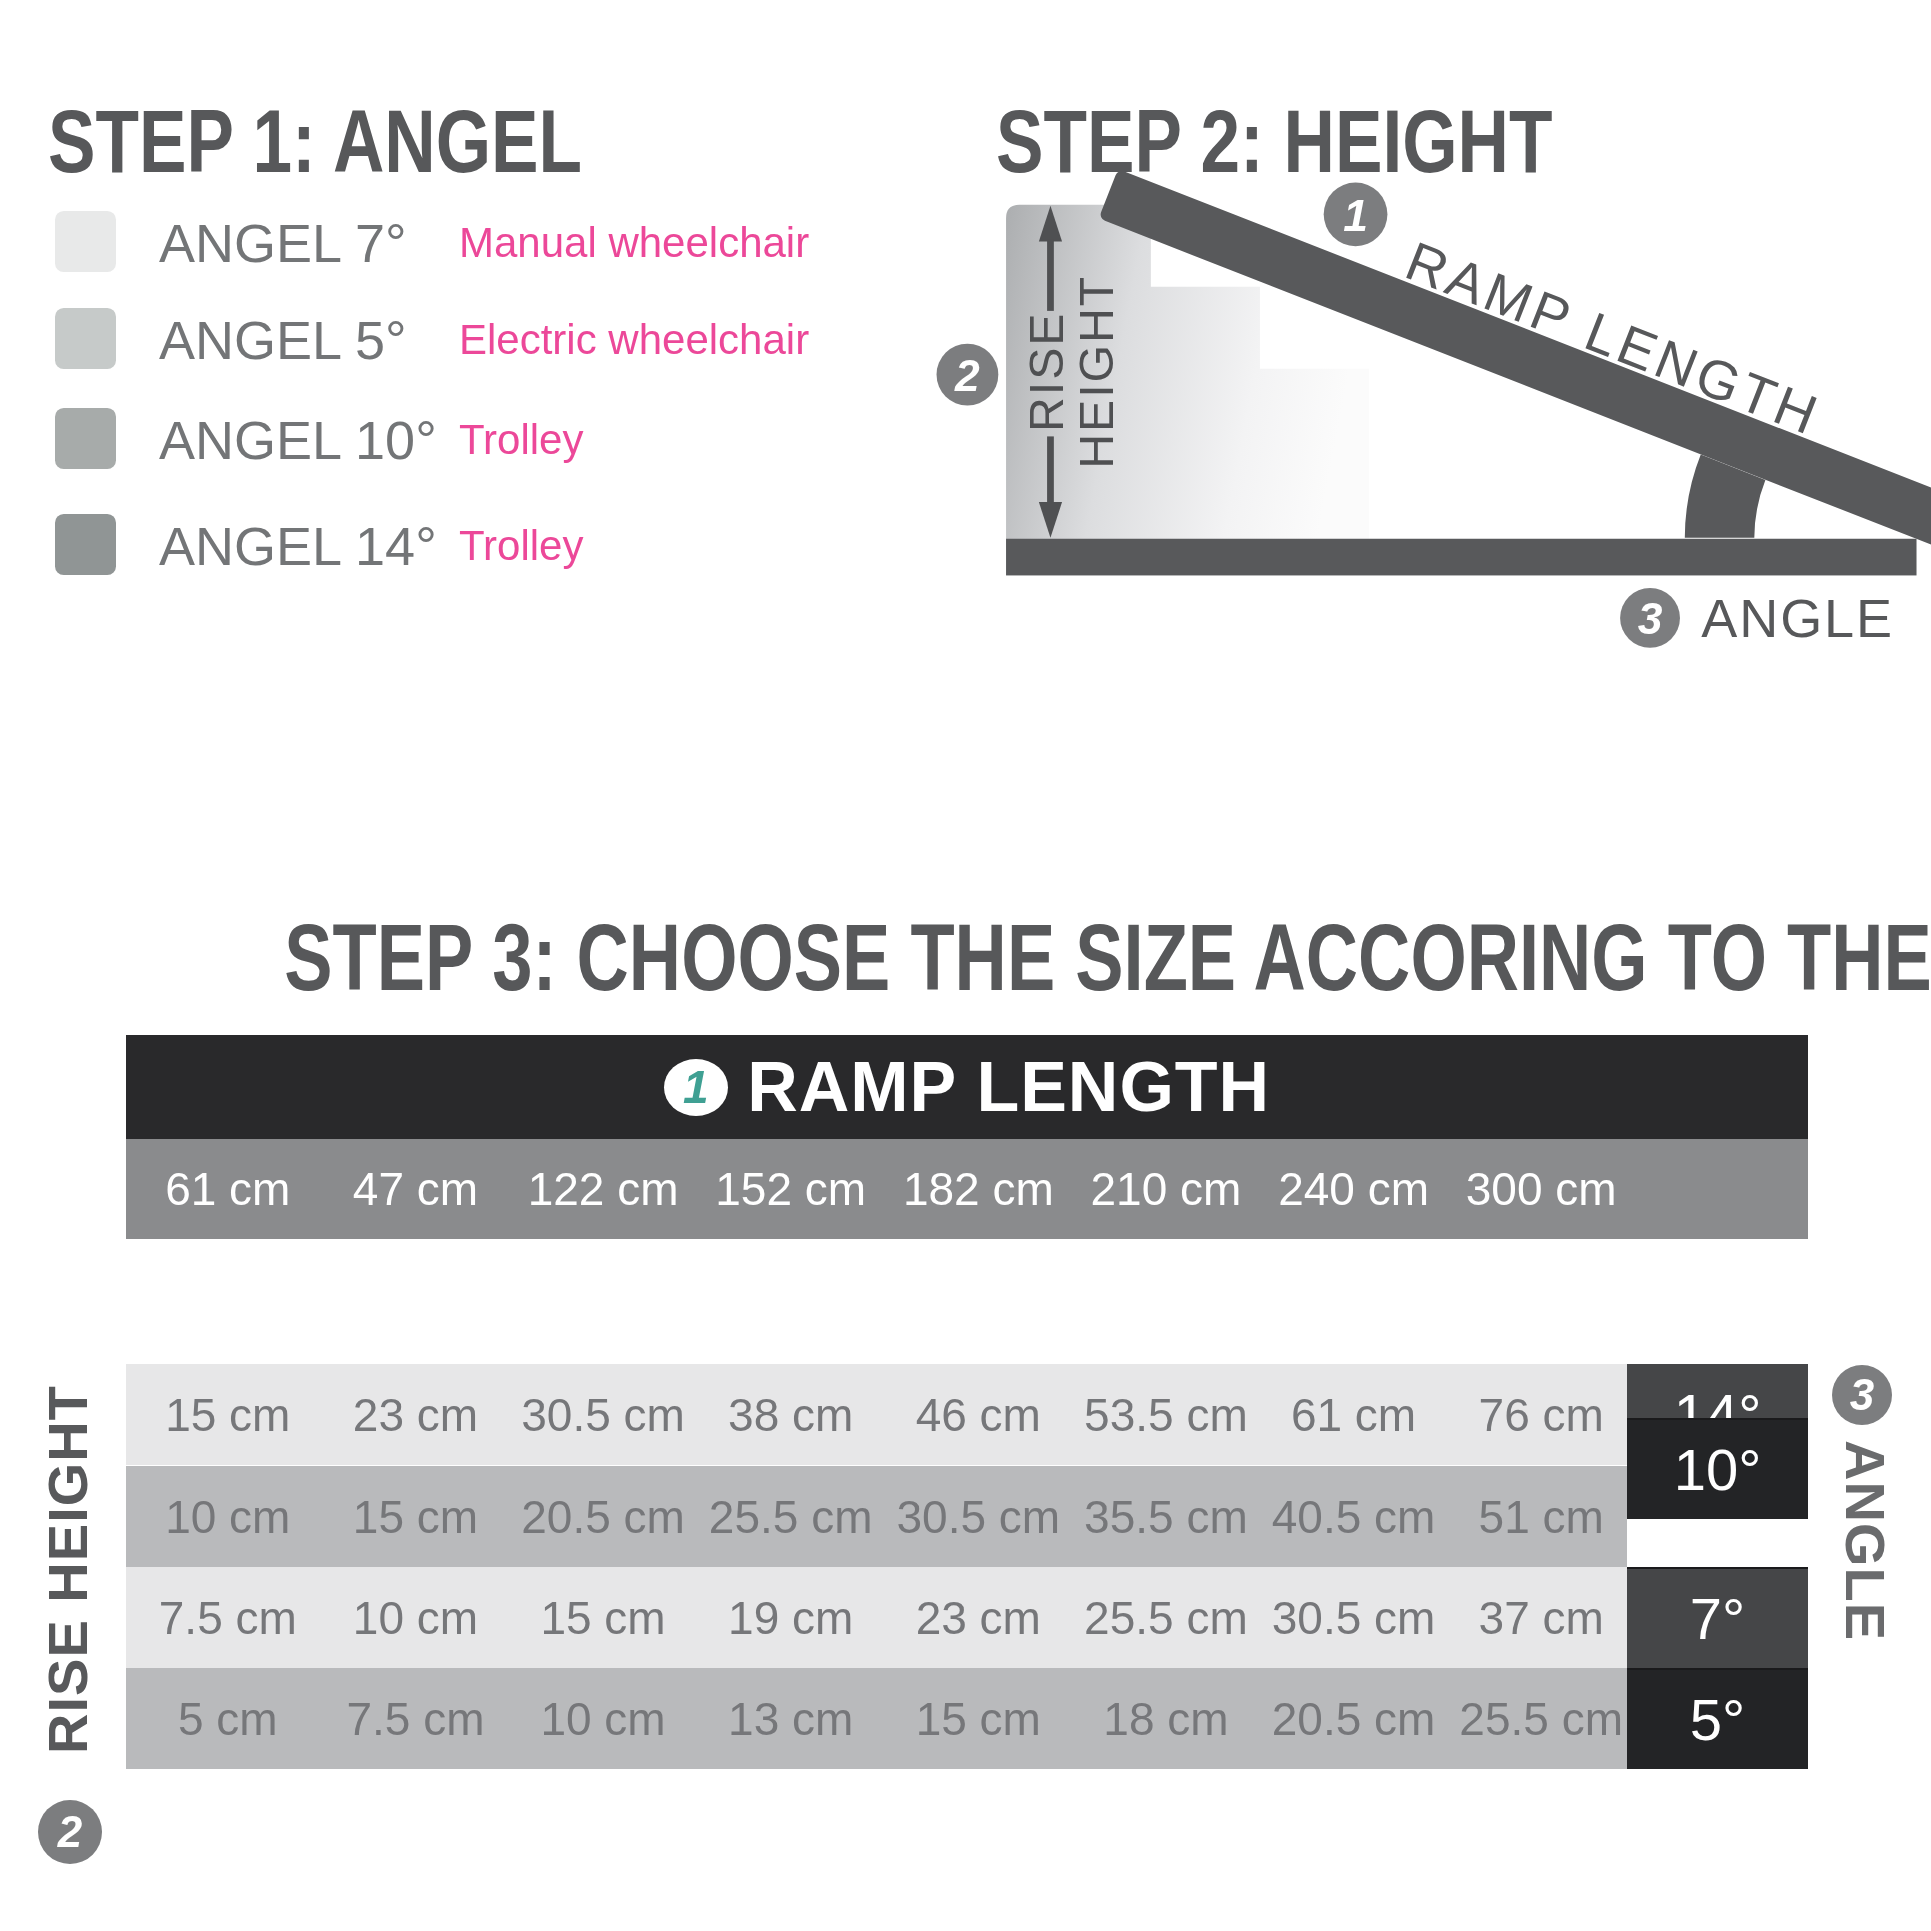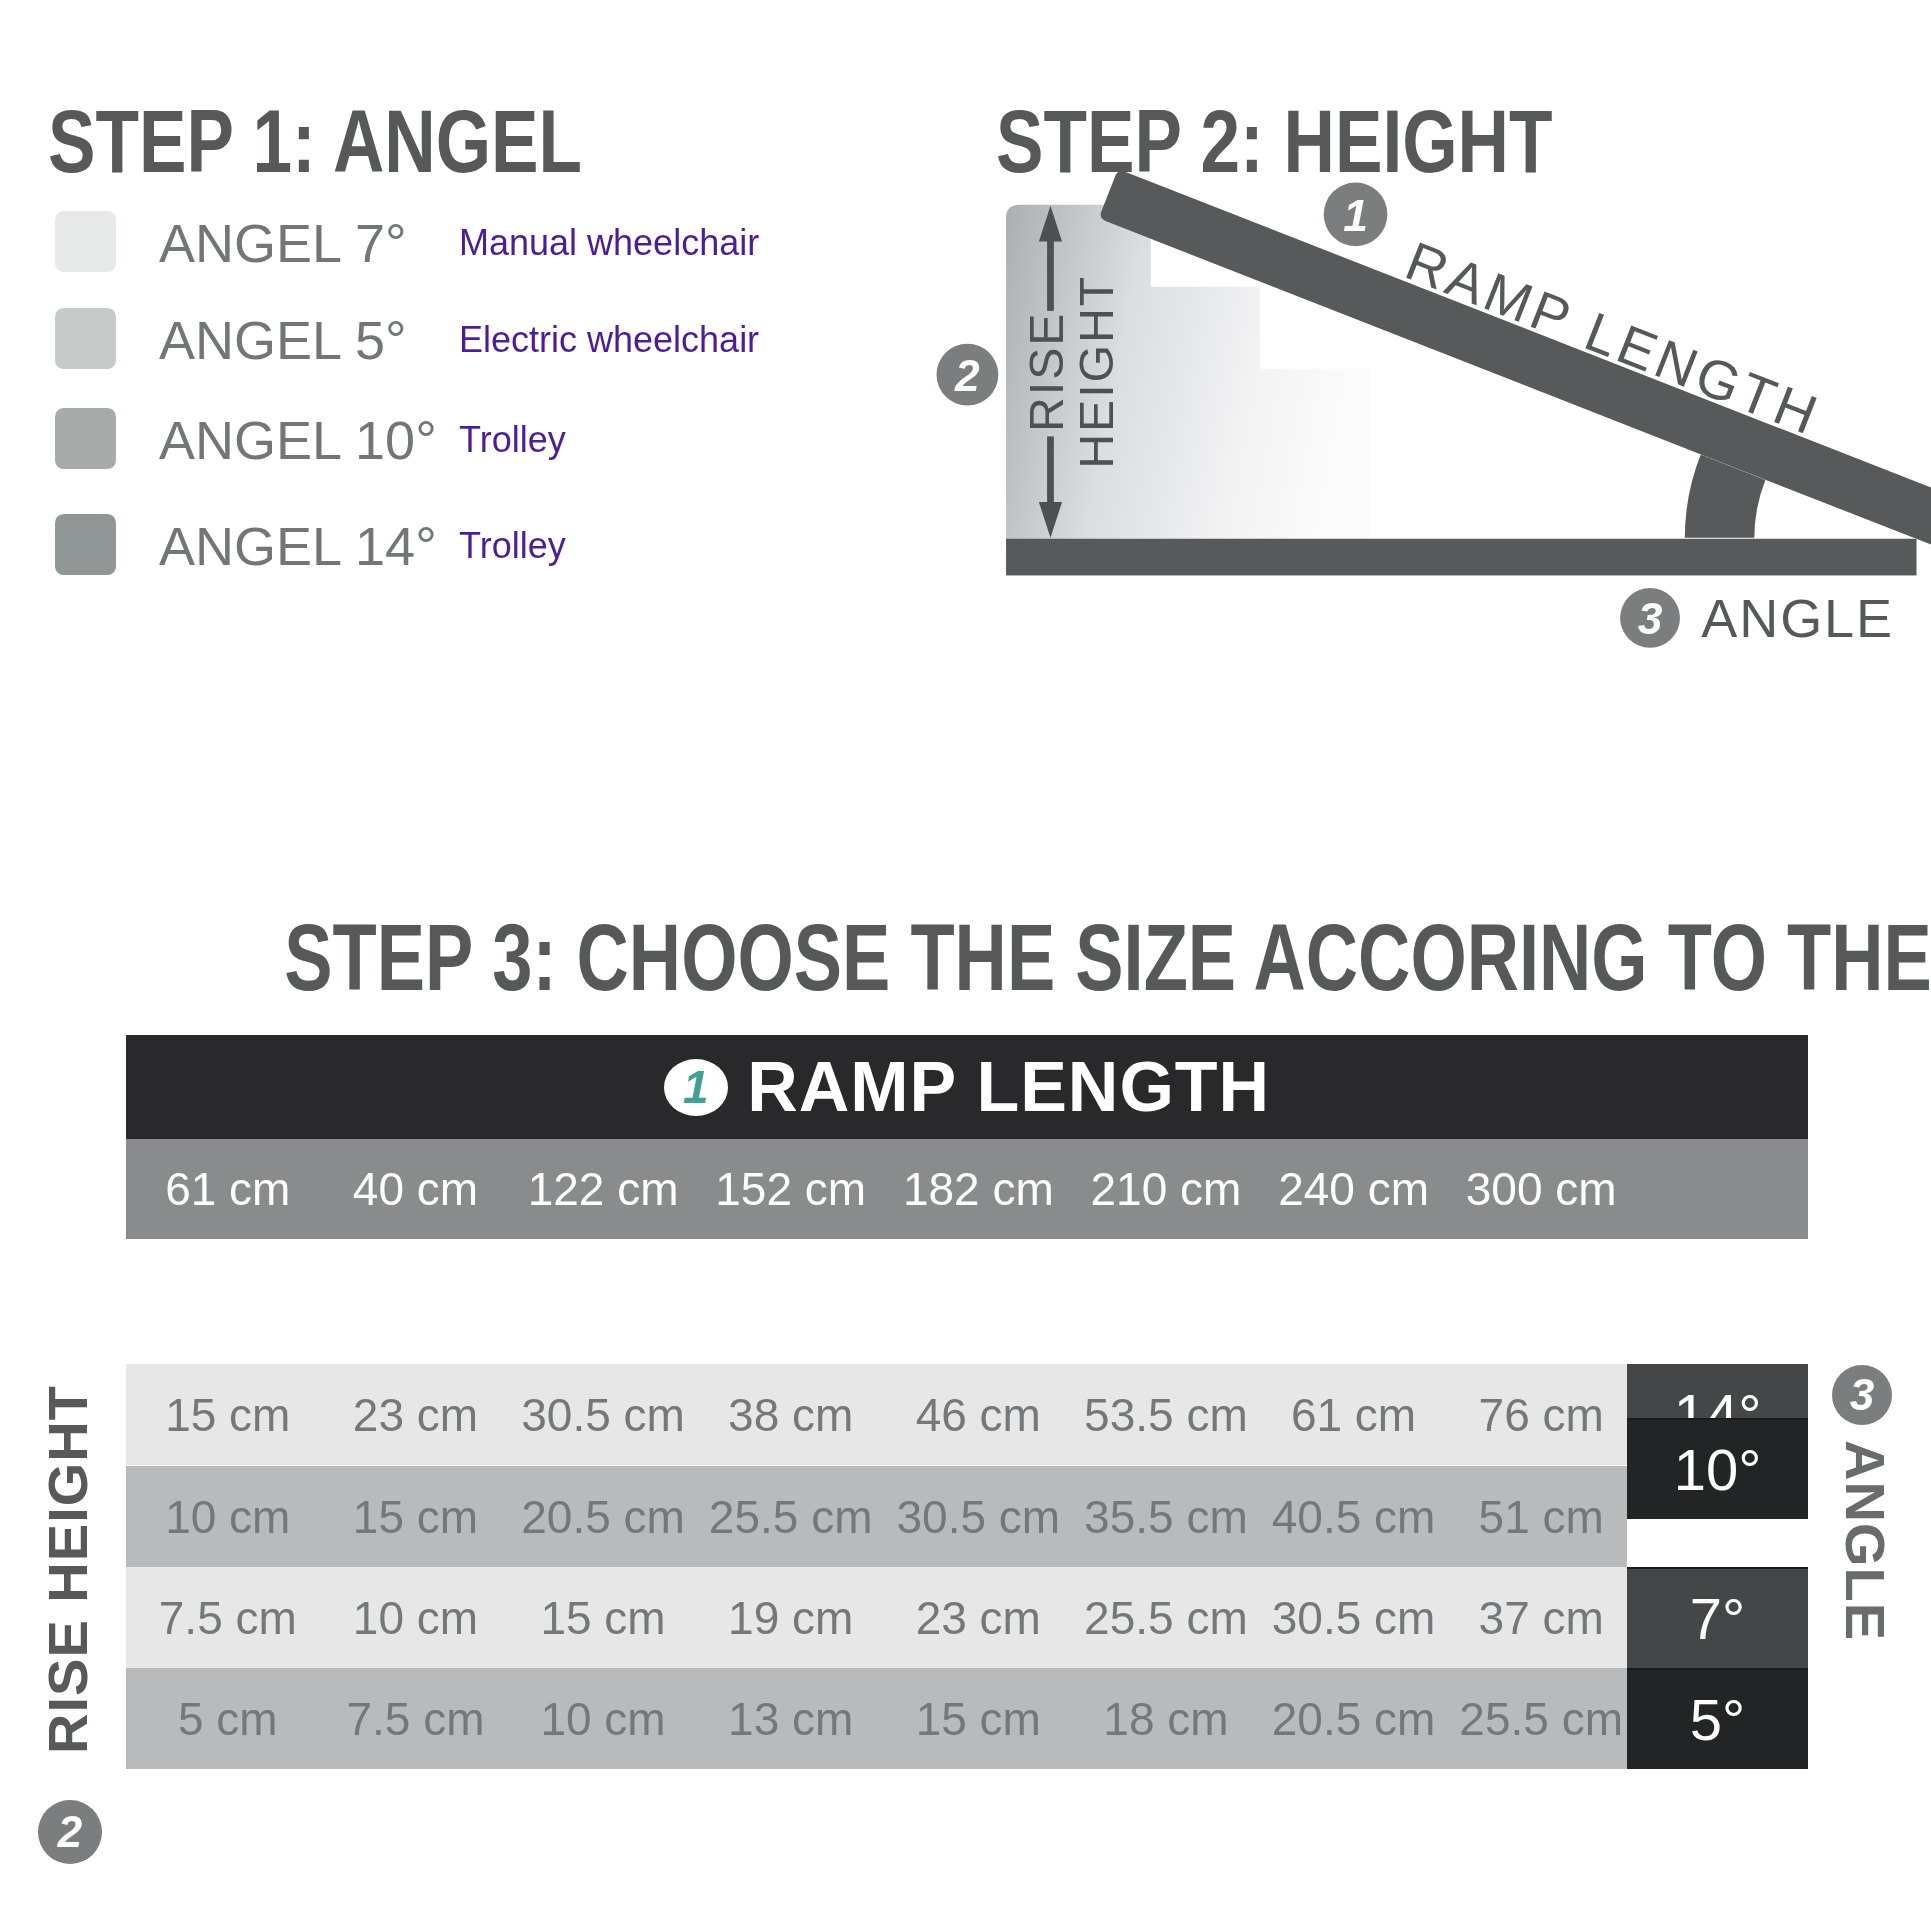--- a/index.html
+++ b/index.html
@@ -10,21 +10,21 @@
   
   .sec-title{position:absolute;font-weight:700;font-size:89px;color:#57585a;white-space:nowrap;
              transform:scaleX(0.80);transform-origin:left top;letter-spacing:0px;line-height:1;}
 
   
   .legend-row{position:absolute;height:62px;width:966px;}
   .swatch{position:absolute;left:0;top:0;width:61px;height:61px;border-radius:8.7px;}
   .legend-angle{position:absolute;left:104px;top:0;height:61px;line-height:64px;
                 font-size:54px;color:#737577;white-space:nowrap;}
   .legend-use{position:absolute;left:404px;top:0;height:61px;line-height:64px;
-              font-size:36px;color:#4c1d95;white-space:nowrap;}
+              font-size:42px;color:#ec4899;white-space:nowrap;}
 
   
   .s3-wrap{position:absolute;left:0;top:911px;width:1931px;text-align:center;}
   .s3-inner{display:inline-block;font-weight:700;font-size:94px;color:#57585a;white-space:nowrap;
             transform:scaleX(0.77);transform-origin:center top;line-height:1;}
 
   
   .tbl-black{position:absolute;left:126px;top:1035px;width:1682px;height:104px;background:#29292b;
              display:flex;align-items:center;justify-content:center;gap:19.3px;}
   .hdr-badge{width:64px;height:57px;border-radius:50%;background:#ffffff;display:flex;
@@ -142,21 +142,21 @@
   </div>
 
   <div class="tbl-black">
     <div class="hdr-badge">1</div>
     <div class="hdr-label">RAMP LENGTH</div>
   </div>
 
   <div class="tbl-gray">
     <div class="grid8">
         <div class="cell len-cell">61 cm</div>
-        <div class="cell len-cell">40 cm</div>
+        <div class="cell len-cell">47 cm</div>
         <div class="cell len-cell">122 cm</div>
         <div class="cell len-cell">152 cm</div>
         <div class="cell len-cell">182 cm</div>
         <div class="cell len-cell">210 cm</div>
         <div class="cell len-cell">240 cm</div>
         <div class="cell len-cell">300 cm</div>
       </div>
   </div>
 
   <div class="data-row row-light grid8" style="top: 1364px; position: absolute;">

